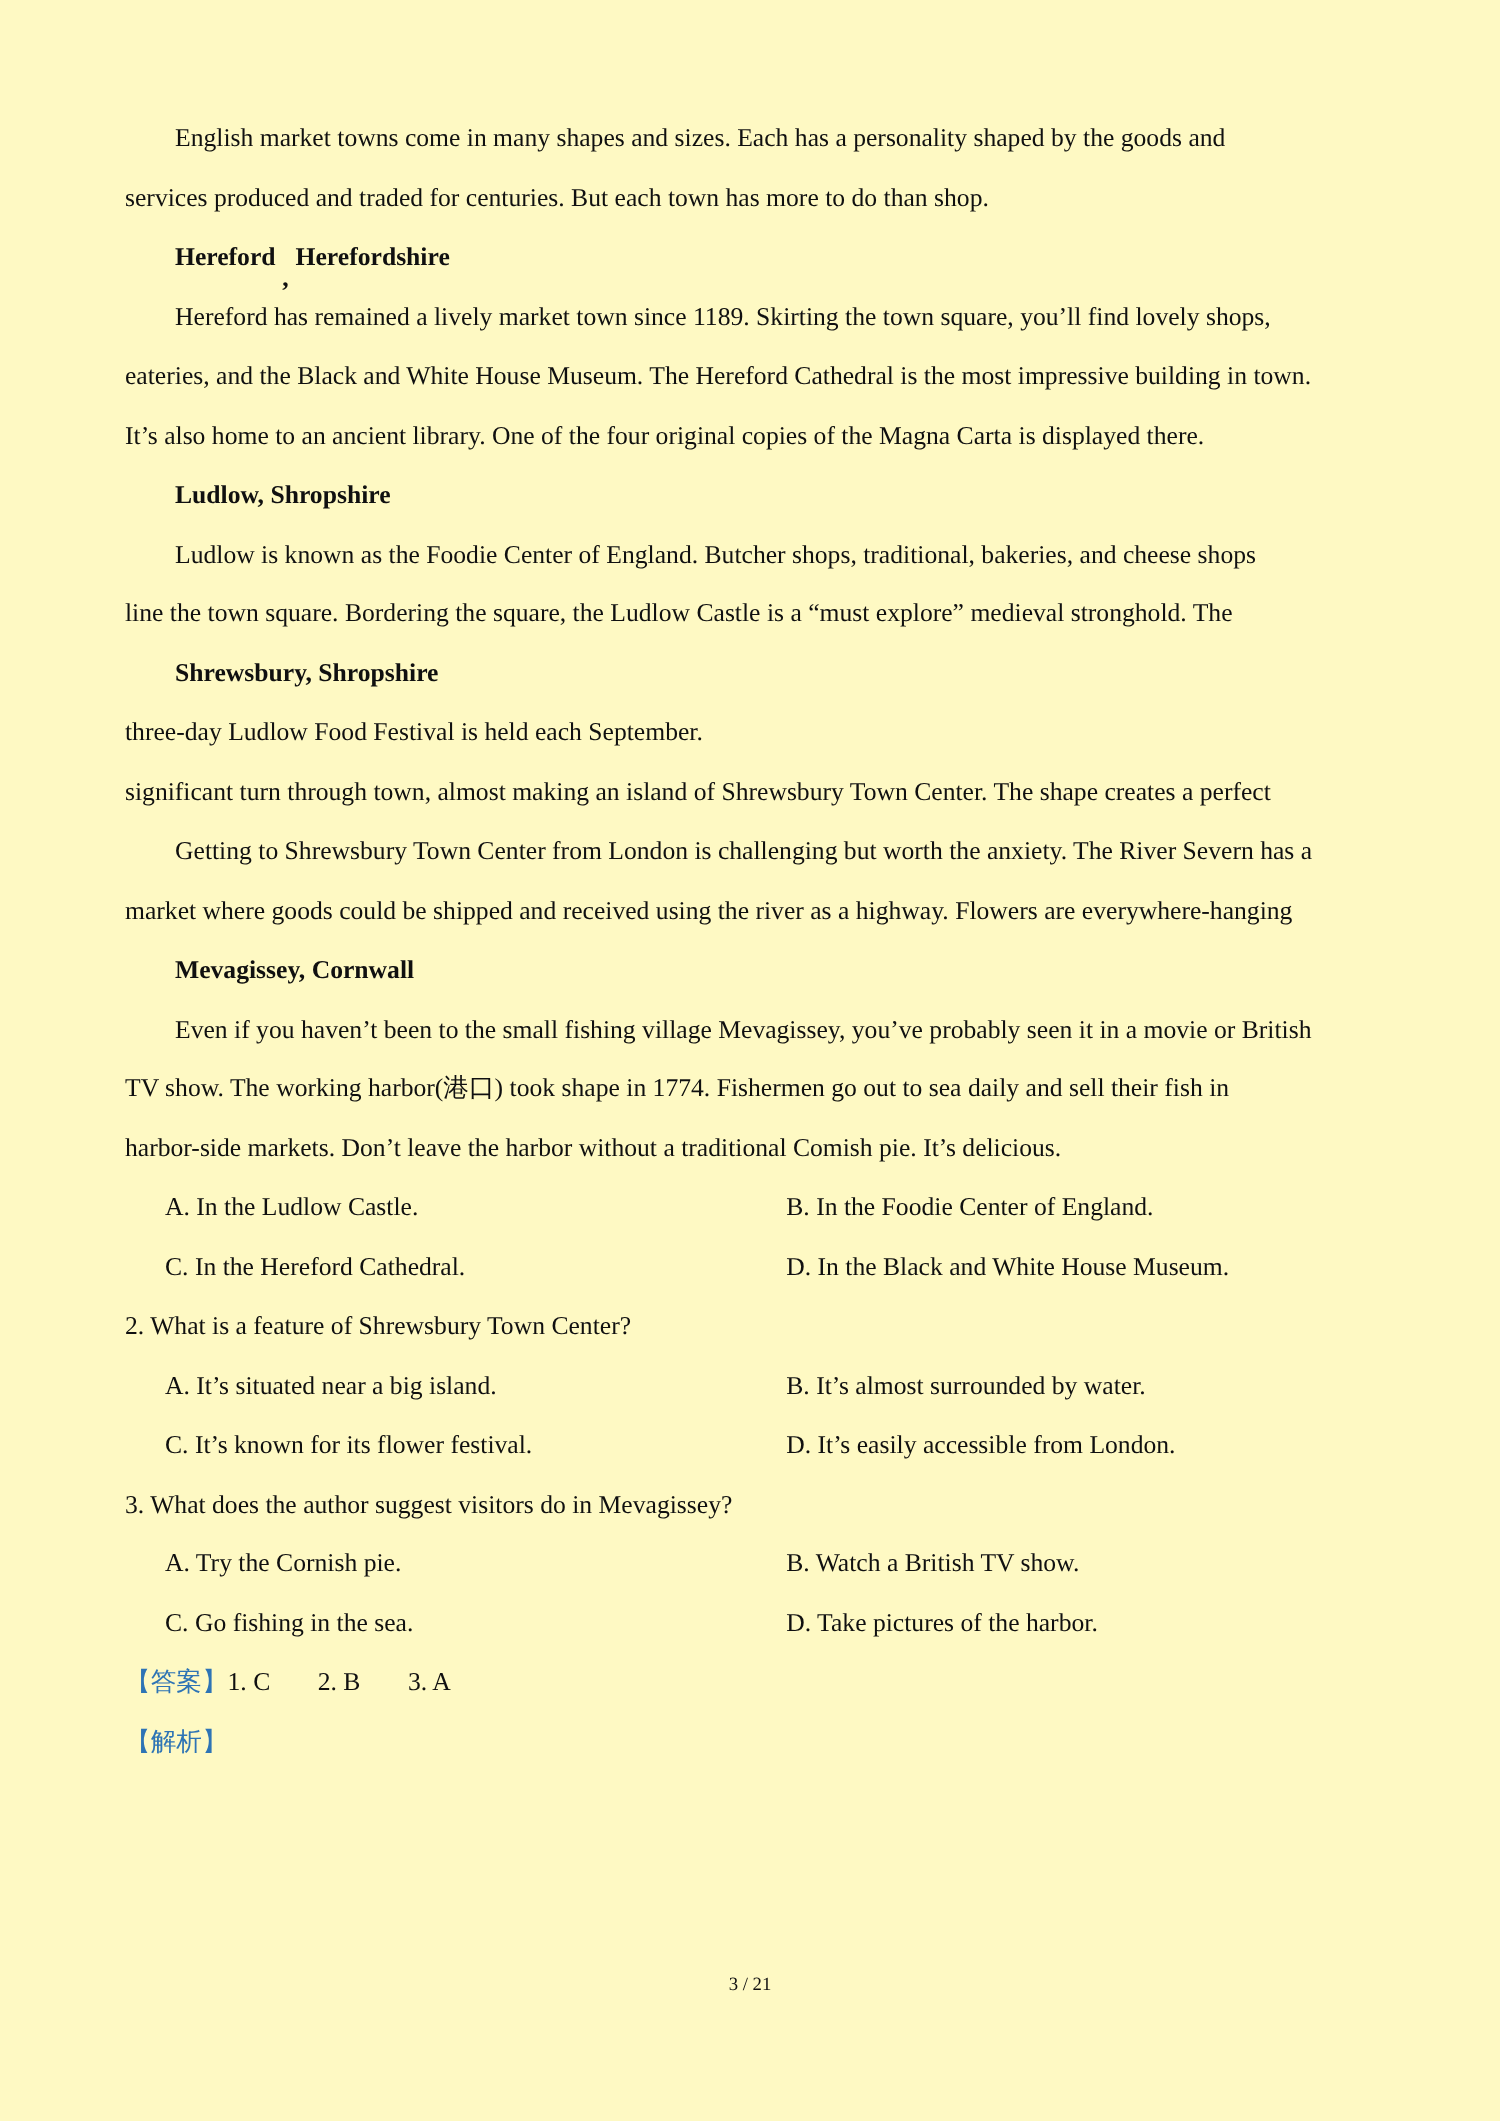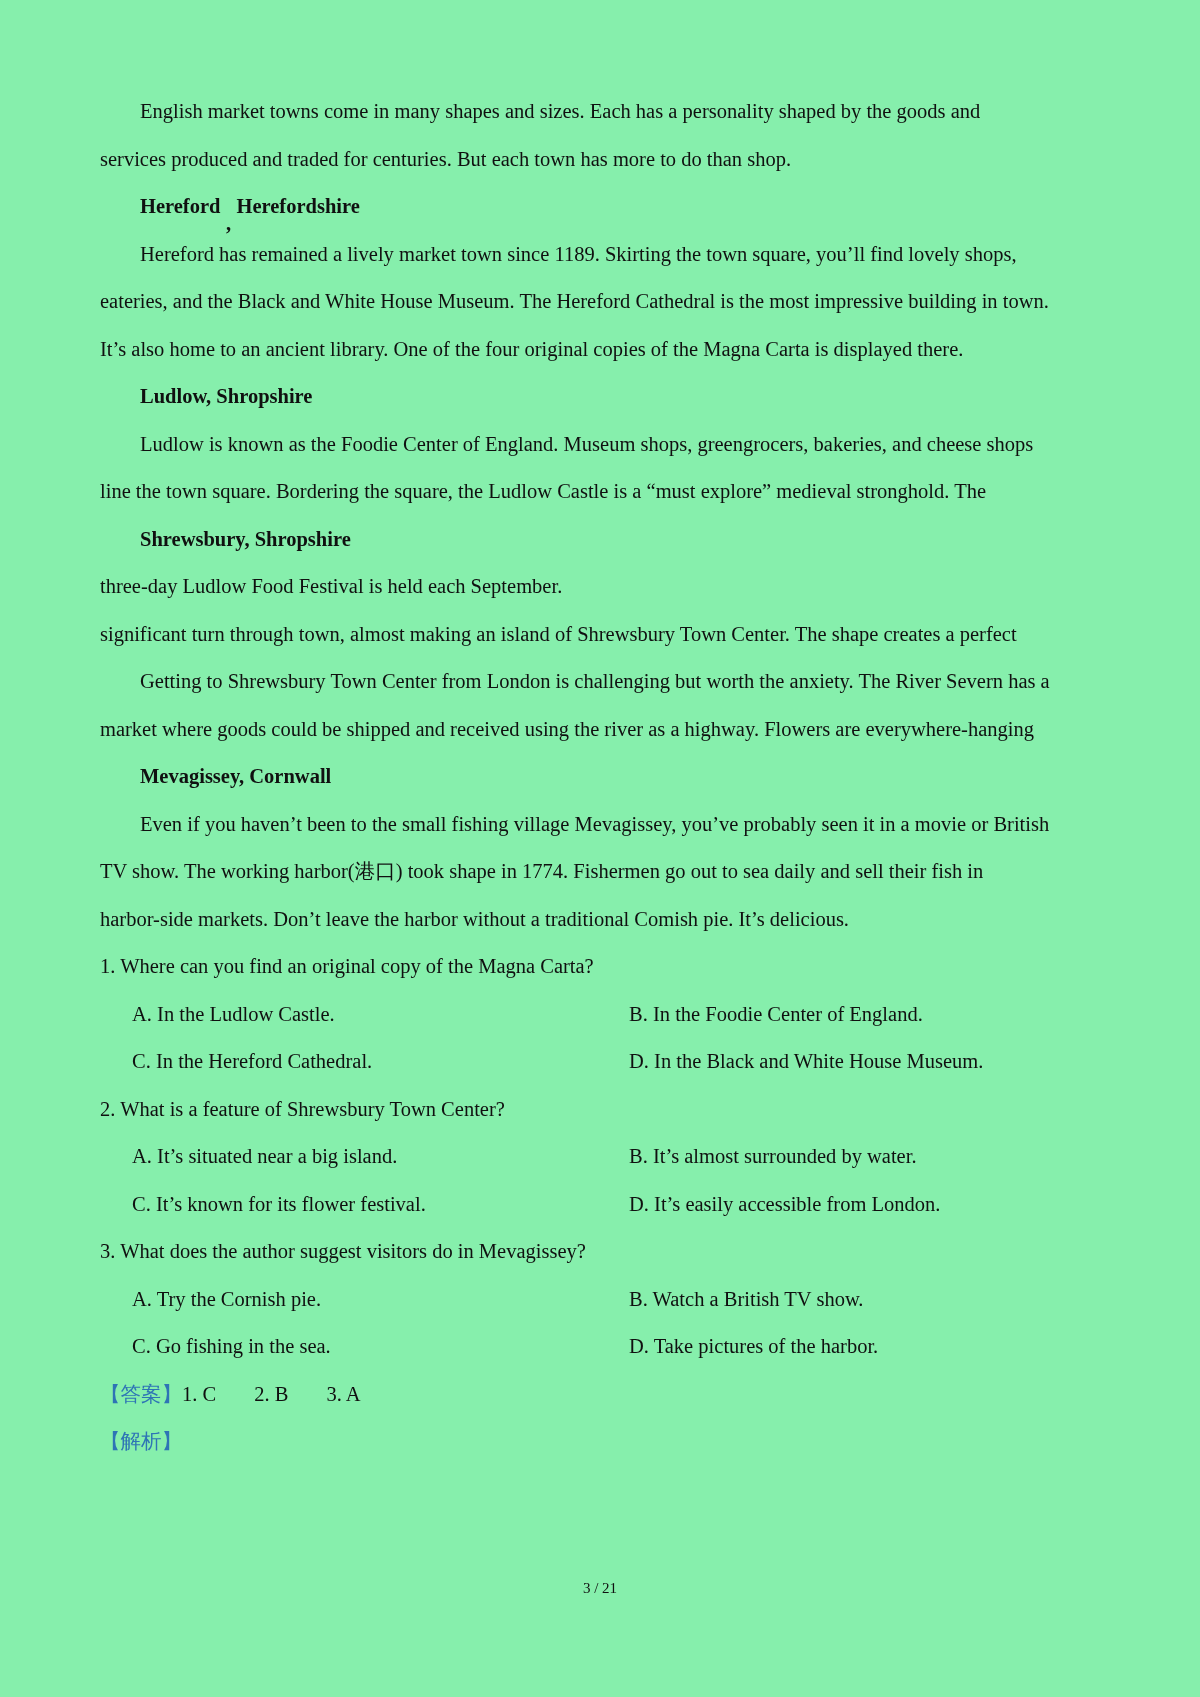--- a/index.html
+++ b/index.html
@@ -1,19 +1,19 @@
 <!DOCTYPE html>
 <html><head>
 <meta charset="utf-8">
 <style>
   html,body{margin:0;padding:0;background:#ffffff;}
   .page{
     position:relative;
     width:1200px;height:1697px;
-    background:#86efac;
+    background:#fef9c3;
     font-family:"Liberation Serif","DejaVu Serif",serif;
     font-size:20.5px;color:#101010;
     box-sizing:border-box;
     padding:88px 0 0 100px;
     overflow:hidden;
   }
   .line{height:47.5px;line-height:47.5px;white-space:nowrap;}
   .ind{padding-left:40px;}
   .bold{font-weight:bold;}
   .h1x{}
@@ -36,35 +36,34 @@
   <div class="line ind">English market towns come in many shapes and sizes. Each has a personality shaped by the goods and</div>
   <div class="line">services produced and traded for centuries. But each town has more to do than shop.</div>
 
   <div class="line ind bold h1x"><span>Hereford</span><span class="drop-comma">,</span><span>Herefordshire</span></div>
 
   <div class="line ind">Hereford has remained a lively market town since 1189. Skirting the town square, you’ll find lovely shops,</div>
   <div class="line">eateries, and the Black and White House Museum. The Hereford Cathedral is the most impressive building in town.</div>
   <div class="line">It’s also home to an ancient library. One of the four original copies of the Magna Carta is displayed there.</div>
 
   <div class="line ind bold">Ludlow, Shropshire</div>
-  <div class="line ind">Ludlow is known as the Foodie Center of England. Museum shops, greengrocers, bakeries, and cheese shops</div>
+  <div class="line ind">Ludlow is known as the Foodie Center of England. Butcher shops, traditional, bakeries, and cheese shops</div>
   <div class="line">line the town square. Bordering the square, the Ludlow Castle is a “must explore” medieval stronghold. The</div>
   <div class="line ind bold">Shrewsbury, Shropshire</div>
 
   <div class="line">three-day Ludlow Food Festival is held each September.</div>
   <div class="line">significant turn through town, almost making an island of Shrewsbury Town Center. The shape creates a perfect</div>
   <div class="line ind">Getting to Shrewsbury Town Center from London is challenging but worth the anxiety. The River Severn has a</div>
   <div class="line">market where goods could be shipped and received using the river as a highway. Flowers are everywhere-hanging</div>
 
   <div class="line ind bold">Mevagissey, Cornwall</div>
   <div class="line ind">Even if you haven’t been to the small fishing village Mevagissey, you’ve probably seen it in a movie or British</div>
   <div class="line">TV show. The working harbor(港口) took shape in 1774. Fishermen go out to sea daily and sell their fish in</div>
   <div class="line">harbor-side markets. Don’t leave the harbor without a traditional Comish pie. It’s delicious.</div>
 
-  <div class="line">1. Where can you find an original copy of the Magna Carta?</div>
   <div class="line optrow">
     <span class="optL">A. In the Ludlow Castle.</span>
     <span class="optR">B. In the Foodie Center of England.</span>
   </div>
   <div class="line optrow">
     <span class="optL">C. In the Hereford Cathedral.</span>
     <span class="optR">D. In the Black and White House Museum.</span>
   </div>
 
   <div class="line">2. What is a feature of Shrewsbury Town Center?</div>

